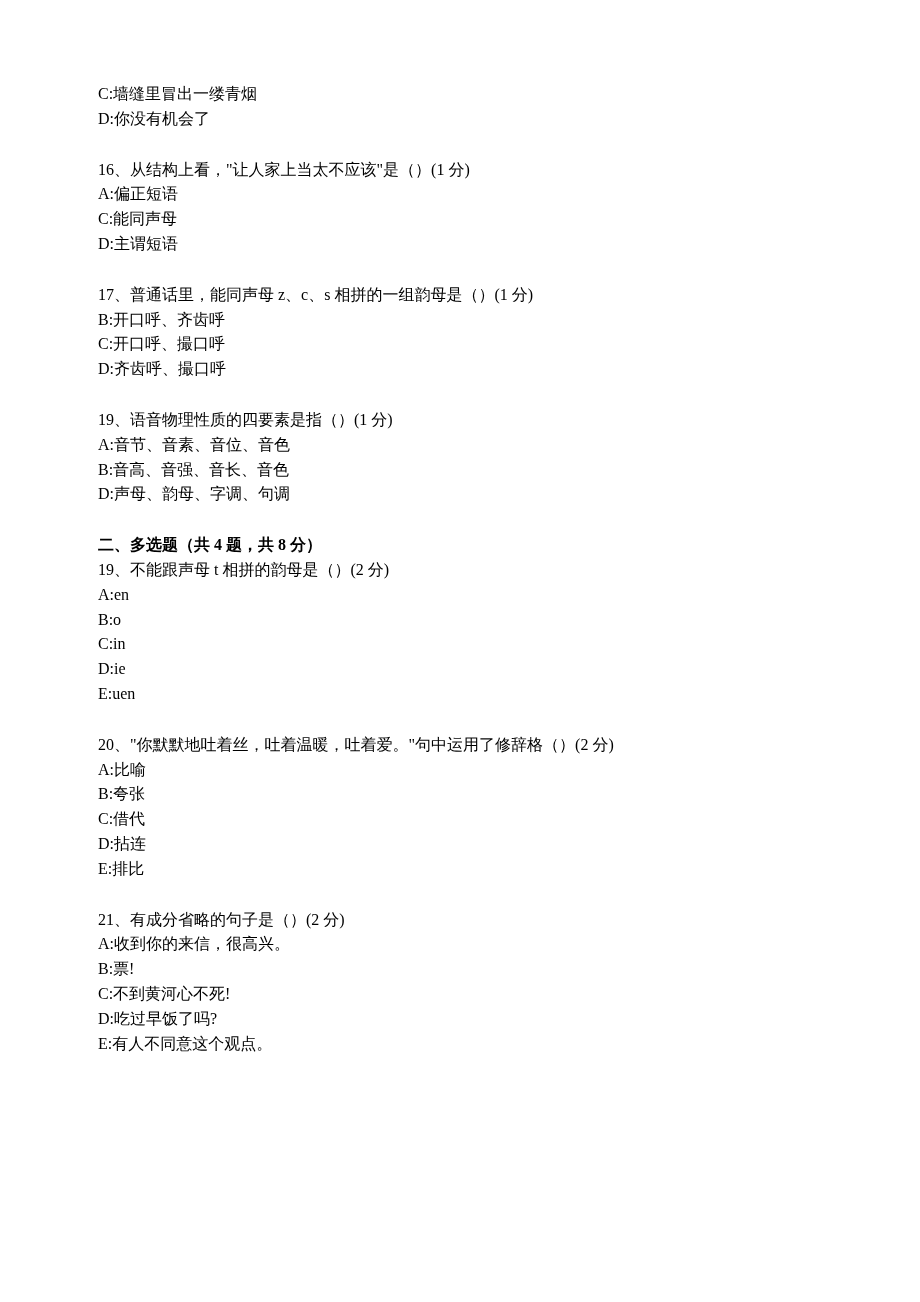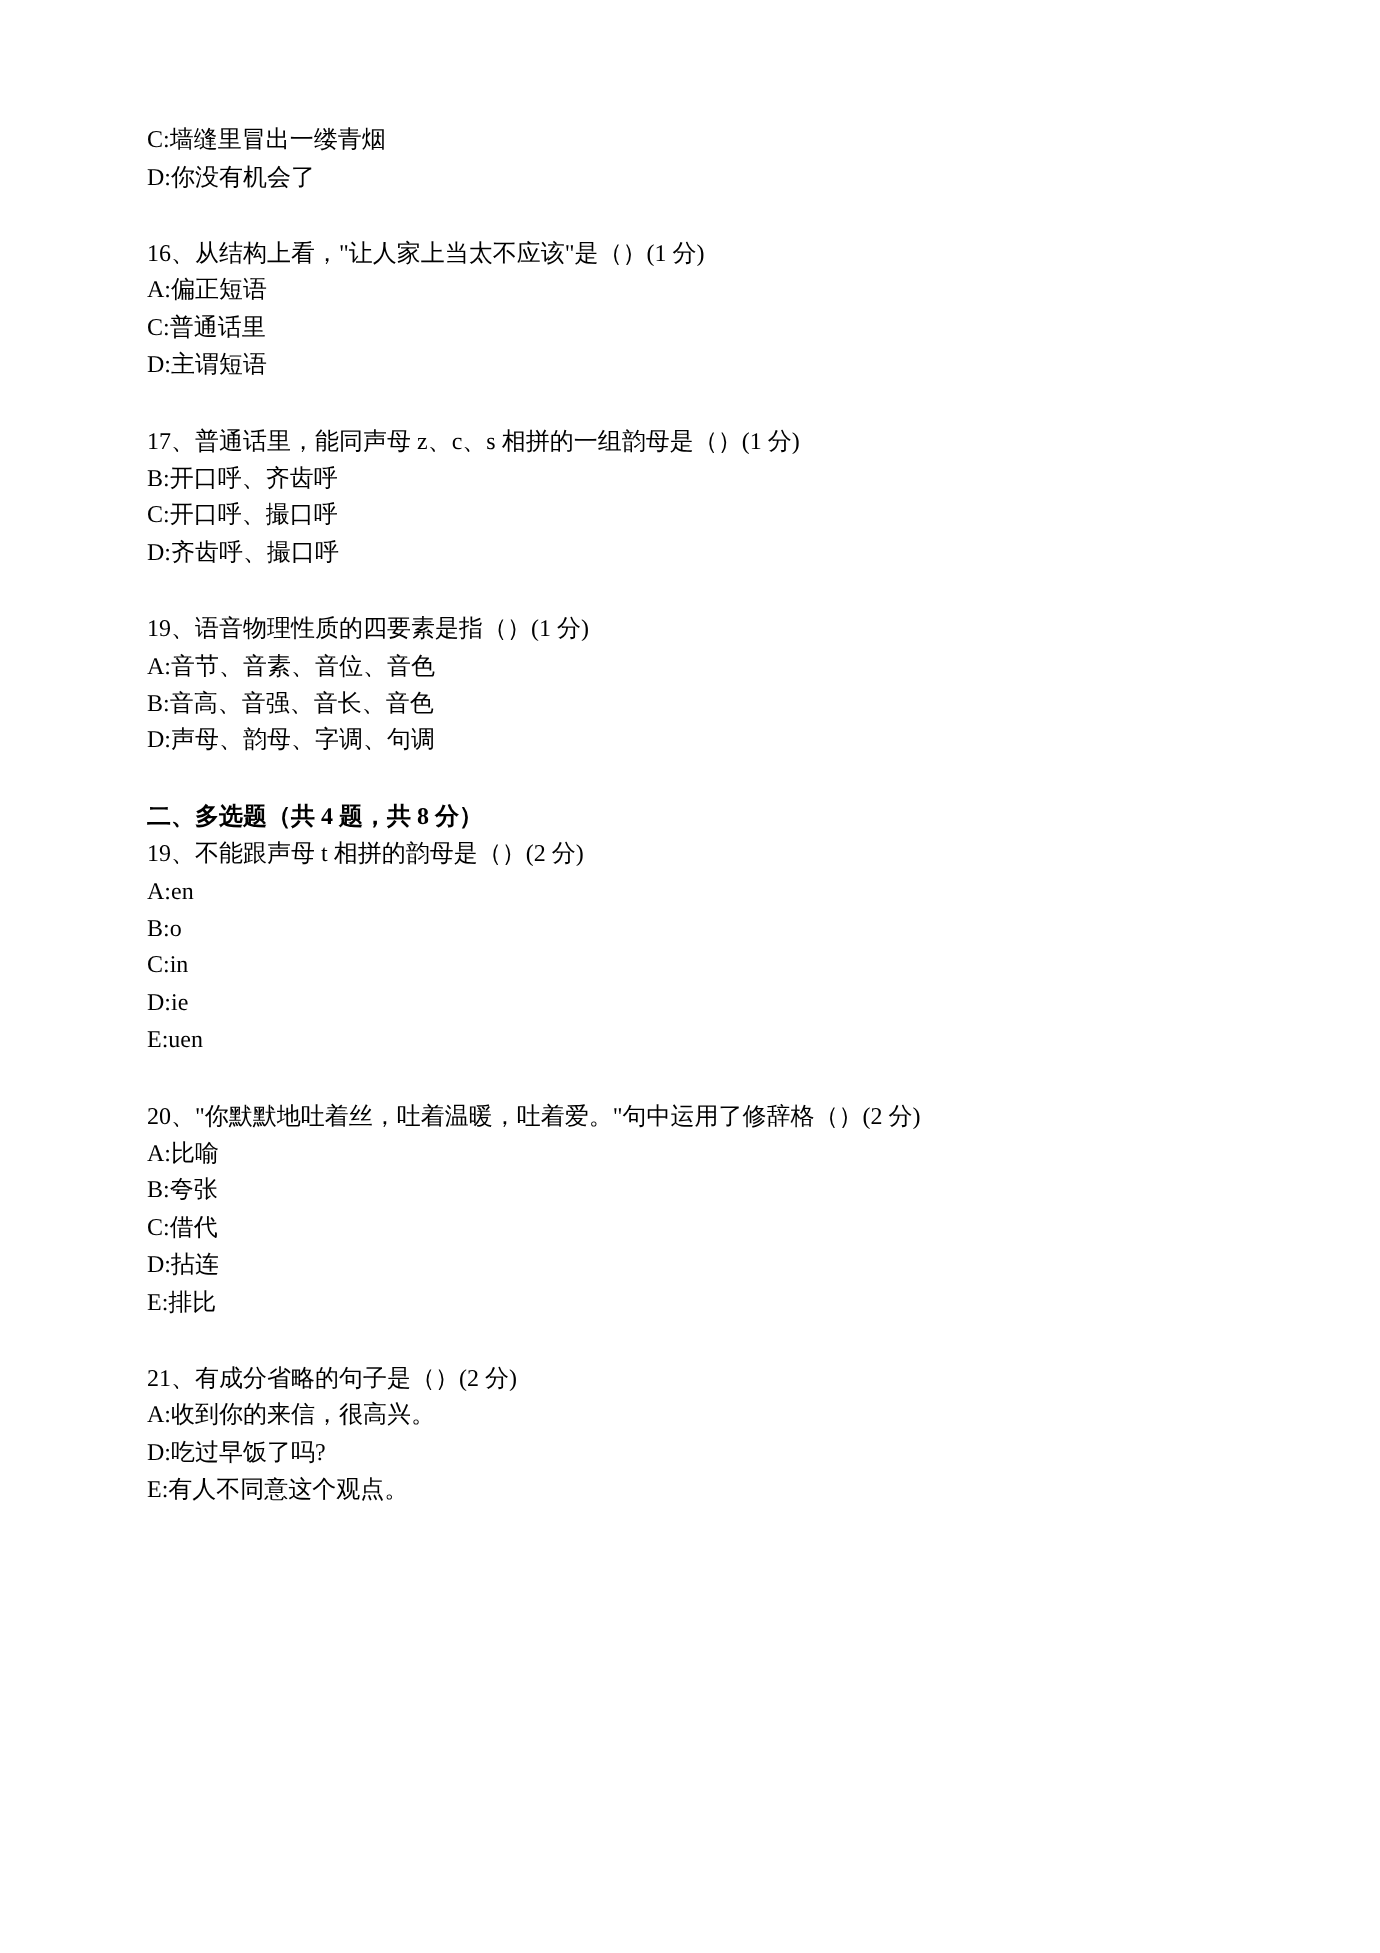--- a/index.html
+++ b/index.html
@@ -34,21 +34,21 @@
 <div class="page">
 
   <div class="block">
     <div class="line">C:墙缝里冒出一缕青烟</div>
     <div class="line">D:你没有机会了</div>
   </div>
 
   <div class="block">
     <div class="line">16、从结构上看，"让人家上当太不应该"是（）(1 分)</div>
     <div class="line">A:偏正短语</div>
-    <div class="line">C:普通话里</div>
+    <div class="line">C:能同声母</div>
     <div class="line">D:主谓短语</div>
   </div>
 
   <div class="block">
     <div class="line">17、普通话里，能同声母 z、c、s 相拼的一组韵母是（）(1 分)</div>
     <div class="line">B:开口呼、齐齿呼</div>
     <div class="line">C:开口呼、撮口呼</div>
     <div class="line">D:齐齿呼、撮口呼</div>
   </div>
 
@@ -74,18 +74,20 @@
     <div class="line">A:比喻</div>
     <div class="line">B:夸张</div>
     <div class="line">C:借代</div>
     <div class="line">D:拈连</div>
     <div class="line">E:排比</div>
   </div>
 
   <div class="block">
     <div class="line">21、有成分省略的句子是（）(2 分)</div>
     <div class="line">A:收到你的来信，很高兴。</div>
+    <div class="line">B:票!</div>
+    <div class="line">C:不到黄河心不死!</div>
     <div class="line">D:吃过早饭了吗?</div>
     <div class="line">E:有人不同意这个观点。</div>
   </div>
 
 
 </div>
 
 </body></html>

